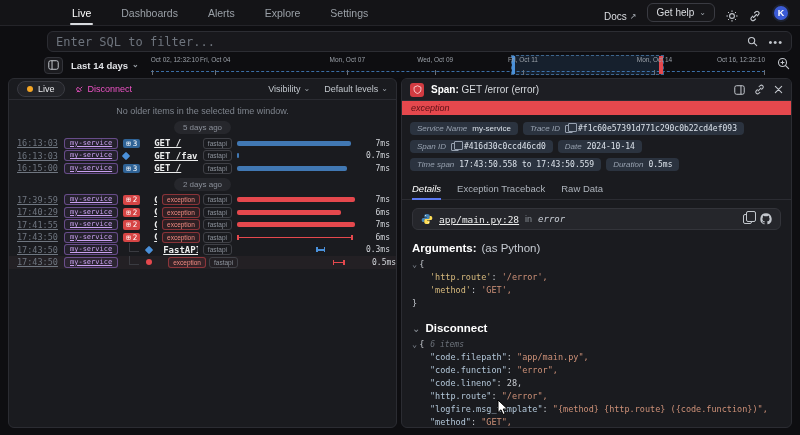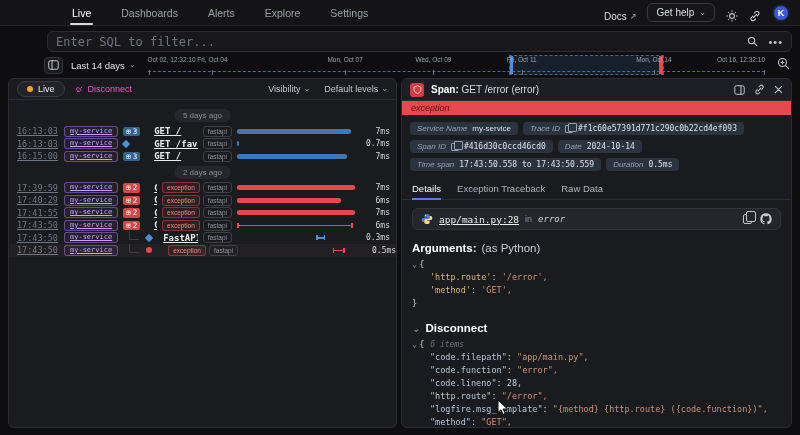--- a/index.html
+++ b/index.html
@@ -32,21 +32,21 @@
     border:1px solid #2c2d33; border-radius:6px; display:flex; align-items:center; padding:0 8px; }
   .filter-input { flex:1; background:transparent; border:none; outline:none; color:#d2d5da;
     font-family:"DejaVu Sans Mono", monospace; font-size:12px; }
   .filter-input::placeholder { color:#6e747d; }
   .dots { color:#c3c7cd; font-size:11px; letter-spacing:1px; margin-left:10px; }
 
   
   .time-row { position:absolute; left:8px; right:8px; top:55px; height:20px; display:flex; align-items:center; gap:8px; }
   .panel-toggle { width:19px; height:17px; border:1px solid #33343a; background:#1b1b1f; border-radius:4px;
     display:flex; align-items:center; justify-content:center; margin-left:36px; }
-  .range-dd { font-size:9.5px; font-weight:normal; color:#dfe1e5; display:flex; align-items:center; gap:4px; white-space:nowrap; }
+  .range-dd { font-size:9.5px; font-weight:bold; color:#dfe1e5; display:flex; align-items:center; gap:4px; white-space:nowrap; }
   .timeline { position:relative; flex:1; height:20px; margin:0 4px; }
   .tl-base { position:absolute; left:0; right:0; bottom:3px; border-bottom:1px dashed #3b6ea5; }
   .tick-label { position:absolute; top:1px; font-size:6.5px; color:#9aa0a8; transform:translateX(-50%); white-space:nowrap; }
   .tick-label.left { transform:none; }
   .tick-label.right { transform:translateX(-100%); }
   .tick-mark { position:absolute; bottom:0; width:1px; height:5px; background:#6b7077; }
   .tl-sel { position:absolute; top:0; bottom:0; background:rgba(74,144,217,0.14); border:1px dashed rgba(94,158,220,0.55); }
   .tl-handle { position:absolute; top:0; bottom:0; width:3px; background:#4a90d9; }
   .tl-redbar { position:absolute; top:0; bottom:0; width:4px; background:#e5484d; }
   .zoom-btn { color:#c3c7cd; margin-right:2px; }
@@ -114,21 +114,21 @@
   .banner { background:#e5484d; color:#5c1016; font-size:9px; font-style:italic; padding:2px 9px; }
   .meta { display:flex; flex-wrap:wrap; gap:5px; padding:7px 8px 4px; }
   .meta-badge { background:#2b333f; border-radius:4px; padding:2px 7px; font-size:8px; color:#dbe2ea;
     display:flex; gap:5px; align-items:center; }
   .meta-label { font-style:italic; color:#97a1af; }
   .meta-val { font-family:"DejaVu Sans Mono", monospace; }
   .copy-sm { width:8px; height:8px; border:1px solid #97a1af; border-radius:1px; position:relative; flex:none; }
   .copy-sm::after { content:""; position:absolute; left:2px; top:-3px; width:7px; height:7px; border:1px solid #97a1af; border-radius:1px; background:#2b333f; }
   .tabs { display:flex; gap:16px; padding:8px 10px 0; border-bottom:1px solid #2b2c32; }
   .tab { font-size:9.5px; color:#aeb4bc; padding-bottom:5px; position:relative; }
-  .tab.active { color:#fff; }
+  .tab.active { color:#fff;font-style:italic; }
   .tab.active::after { content:""; position:absolute; left:0; right:0; bottom:-1px; height:2px; background:#5b79f0; }
   .rp-scroll { flex:1; overflow:hidden; padding:8px 10px; position:relative; }
   .code-loc { background:#25262b; border:1px solid #33343a; border-radius:6px; height:22px; display:flex; align-items:center; gap:6px; padding:0 8px; }
   .loc-file { font-size:9.5px; color:#eceded; }
   .loc-in { font-size:9px; color:#8b9199; }
   .loc-fn { font-size:9px; color:#c9ced6; font-style:italic; font-family:"DejaVu Sans Mono", monospace; }
   .loc-icons { margin-left:auto; display:flex; gap:8px; color:#c3c7cd; align-items:center; }
   .copy-lg { width:9px; height:10px; border:1px solid #c3c7cd; border-radius:2px; position:relative; }
   .copy-lg::after { content:""; position:absolute; left:2px; top:-4px; width:8px; height:9px; border:1px solid #c3c7cd; border-radius:2px; background:#25262b; }
   .sect-head { font-size:11.5px; font-weight:bold; color:#fff; margin:12px 0 4px; display:flex; gap:5px; align-items:center; }
@@ -262,20 +262,21 @@
             <span>Visibility</span>
             <span class="chev">⌄</span>
           </span>
         <span class="dd">
             <span>Default levels</span>
             <span class="chev">⌄</span>
           </span>
       </span>
     </div>
     <div class="lp-body">
+      <div class="note">No older items in the selected time window.</div>
       <div id="rows">
           <div class="chip-row">
             <span class="chip">5 days ago</span>
           </div>
           <div class="row">
             <span class="r-time mono">16:13:03</span>
             <span class="r-service mono">my-service</span>
             <span class="r-marker">
               <span class="badge blue">
                 <span>⊞</span>

